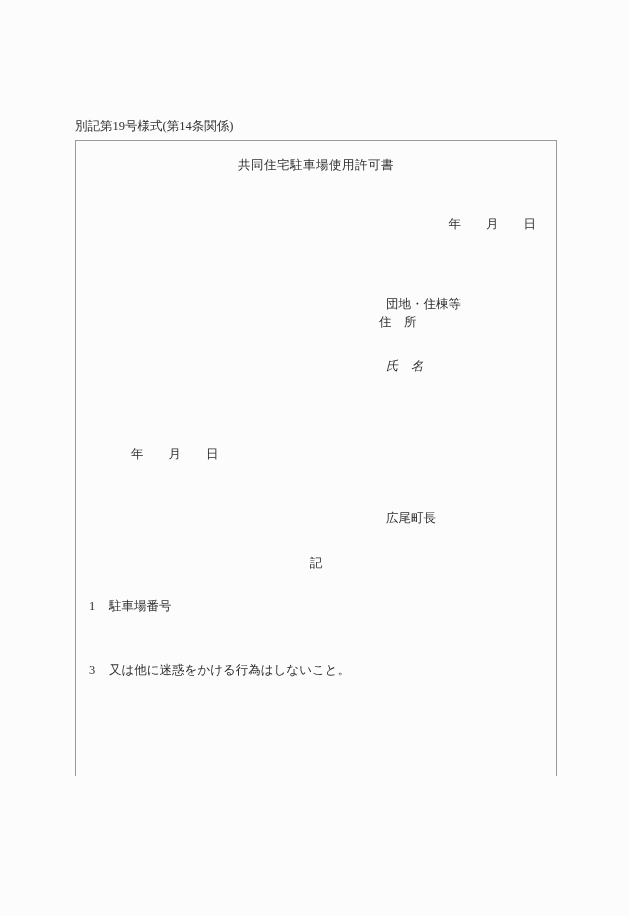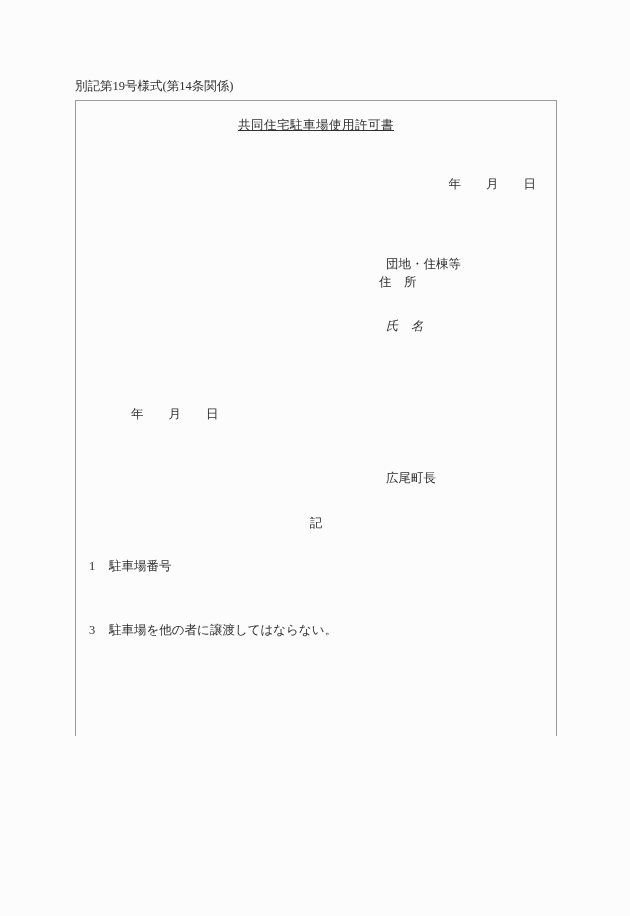--- a/index.html
+++ b/index.html
@@ -9,20 +9,21 @@
     background: #fcfcfc;
     font-family: "Liberation Serif", "DejaVu Serif", serif;
     color: #2f2f2f;
   }
   .page {
     position: relative;
     width: 630px;
     height: 736px;
     background: #fcfcfc;
     overflow: hidden;
+    margin-top: 40px;
   }
   .form-label {
     position: absolute;
     left: 75px;
     top: 79px;
     font-size: 12.5px;
     line-height: 14px;
     white-space: nowrap;
   }
   .doc-box {
@@ -39,21 +40,20 @@
     font-size: 12.5px;
     line-height: 14px;
     white-space: nowrap;
   }
   .doc-title {
     top: 17px;
     left: 0;
     width: 100%;
     text-align: center;
     letter-spacing: 0.5px;
-    text-decoration: underline;
   }
   .date-top {
     top: 76px;
     right: 20px;
   }
   .grantee-estate { top: 156px; left: 310px; }
   .grantee-address { top: 174px; left: 303px; }
   .grantee-name   { top: 218px; left: 310px; font-style: italic; }
   .body-text      { top: 246px; left: 40px; }
   .date-mid       { top: 306px; left: 55px; }
@@ -98,17 +98,17 @@
     <div class="line issuer">広尾町長</div>
 
     <div class="line record-heading">記</div>
 
     <div class="line condition cond-1">
       <span class="no">1</span><span>駐車場番号</span>
     </div>
 
 
     <div class="line condition cond-3">
-      <span class="no">3</span><span>駐車場を他の者に譲渡してはならない。</span>
+      <span class="no">3</span><span>又は他に迷惑をかける行為はしないこと。</span>
     </div>
 
   </div>
 </div>
 
 </body></html>

